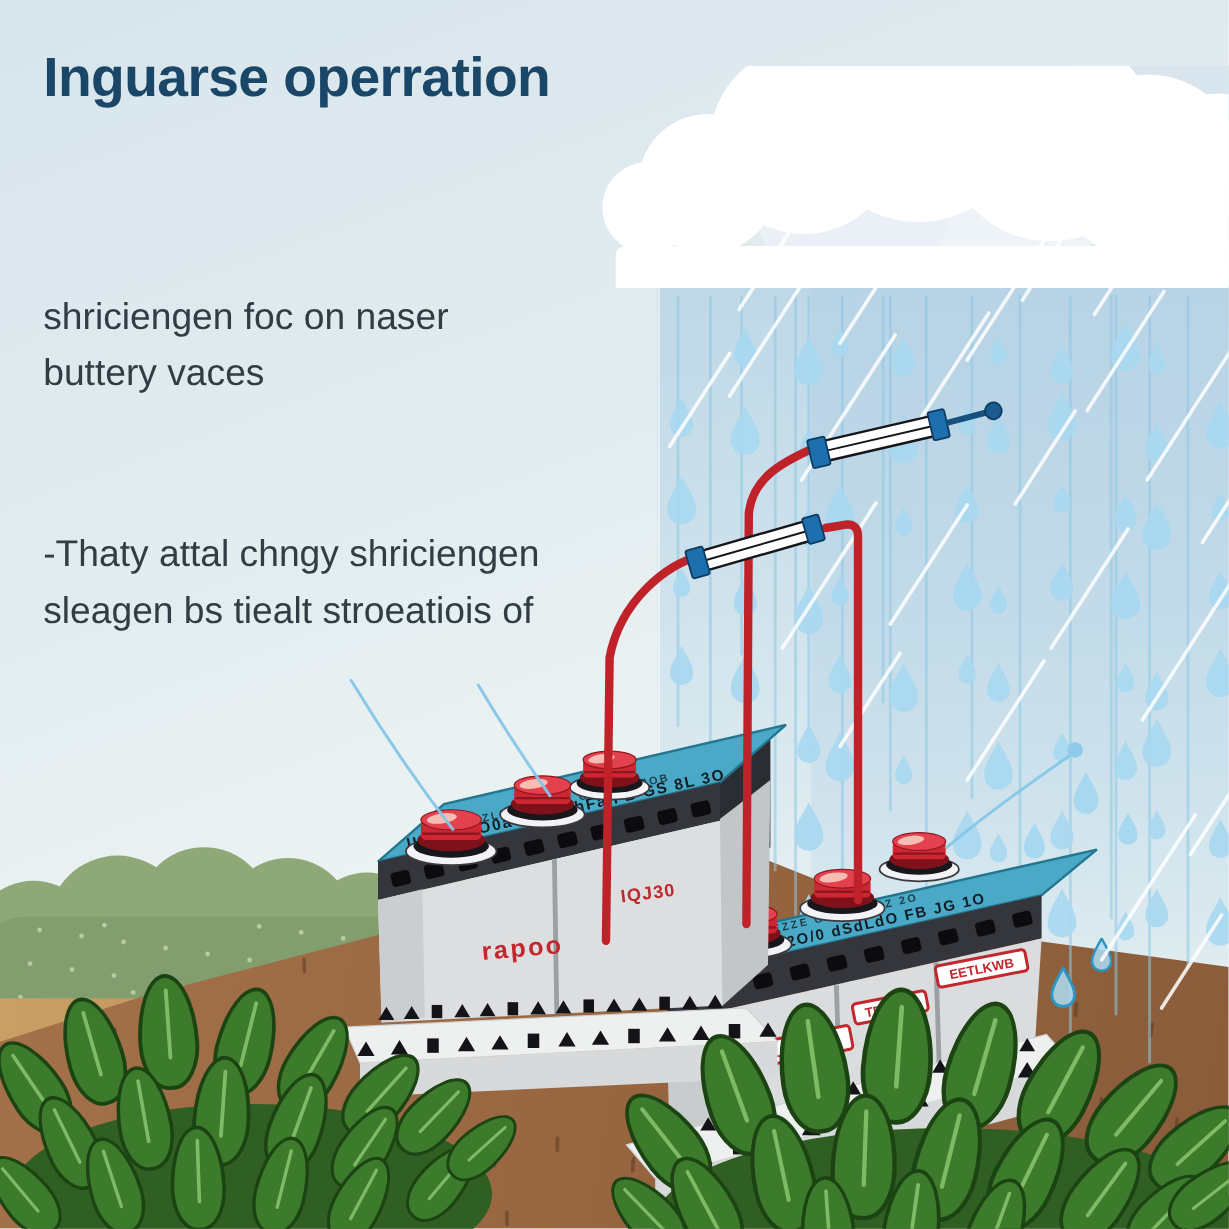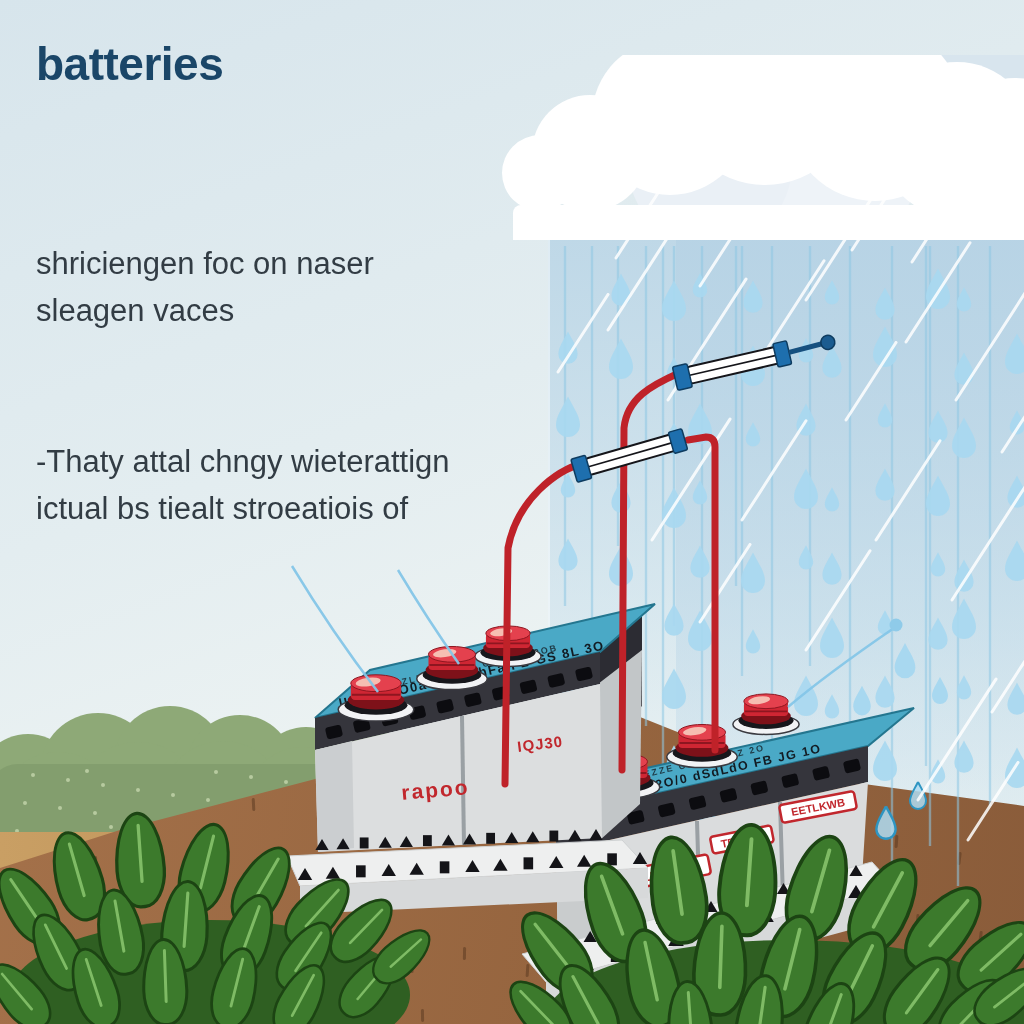--- a/index.html
+++ b/index.html
@@ -573,24 +573,24 @@
       <div class="leaf" style="left: 972px; top: 1012px; transform: translate(-50%, -50%) rotate(44deg) scale(0.95);"></div>
       <div class="leaf" style="left: 540px; top: 1012px; transform: translate(-50%, -50%) rotate(-44deg) scale(0.9);"></div>
       <div class="leaf" style="left: 690px; top: 1024px; transform: translate(-50%, -50%) rotate(-4deg) scale(1);"></div>
       <div class="leaf" style="left: 760px; top: 1020px; transform: translate(-50%, -50%) rotate(8deg) scale(1.05);"></div>
       <div class="leaf" style="left: 830px; top: 1024px; transform: translate(-50%, -50%) rotate(20deg) scale(1);"></div>
       <div class="leaf" style="left: 1008px; top: 996px; transform: translate(-50%, -50%) rotate(52deg) scale(0.9);"></div>
     </div>
 
   <div class="abs copy">
     <h1>
-      <span>batteries</span>
+      <span>Inguarse operration</span>
     </h1>
     <p class="p1">
       <span>shriciengen foc on naser</span>
-      <span>sleagen vaces</span>
+      <span>buttery vaces</span>
     </p>
     <p class="p2">
-      <span>-Thaty attal chngy wieterattign</span>
-      <span>ictual bs tiealt stroeatiois of</span>
+      <span>-Thaty attal chngy shriciengen</span>
+      <span>sleagen bs tiealt stroeatiois of</span>
     </p>
   </div>
 </div>
 
 </body></html>

